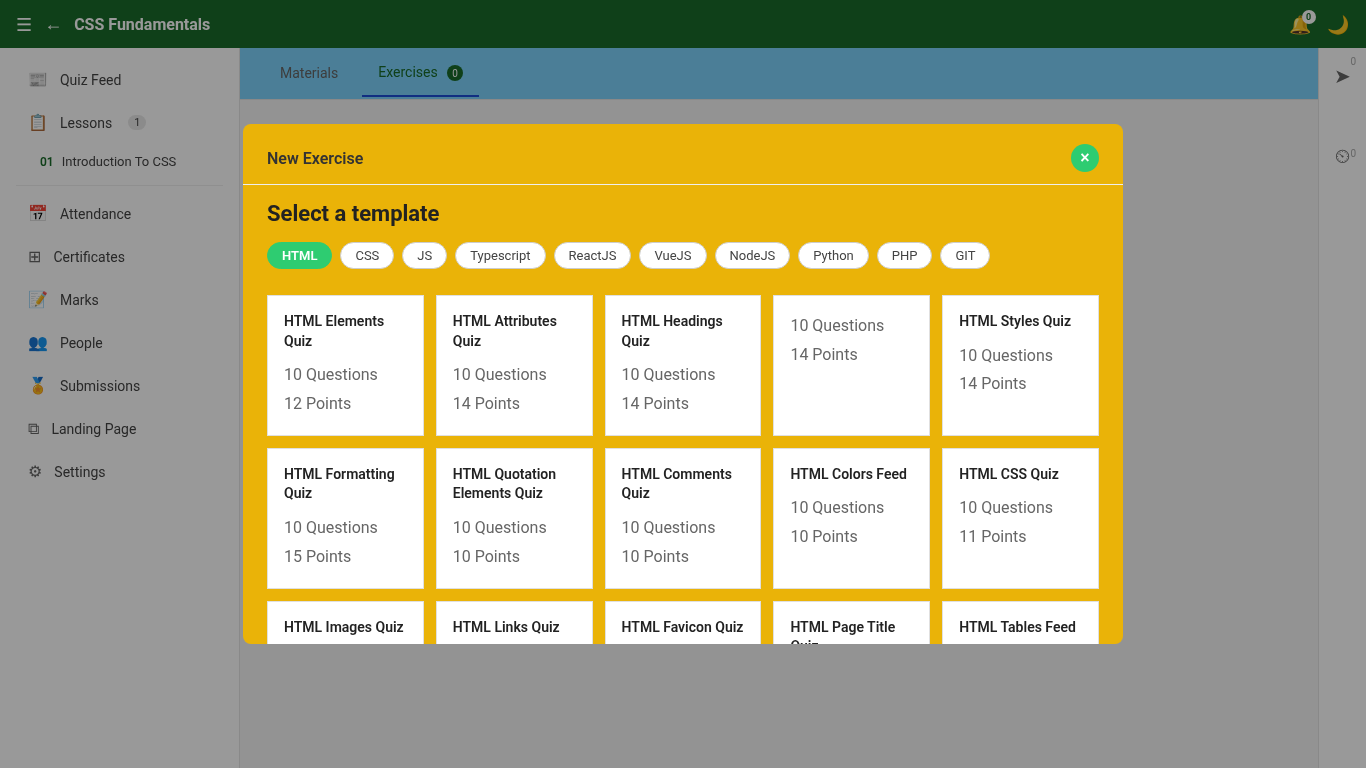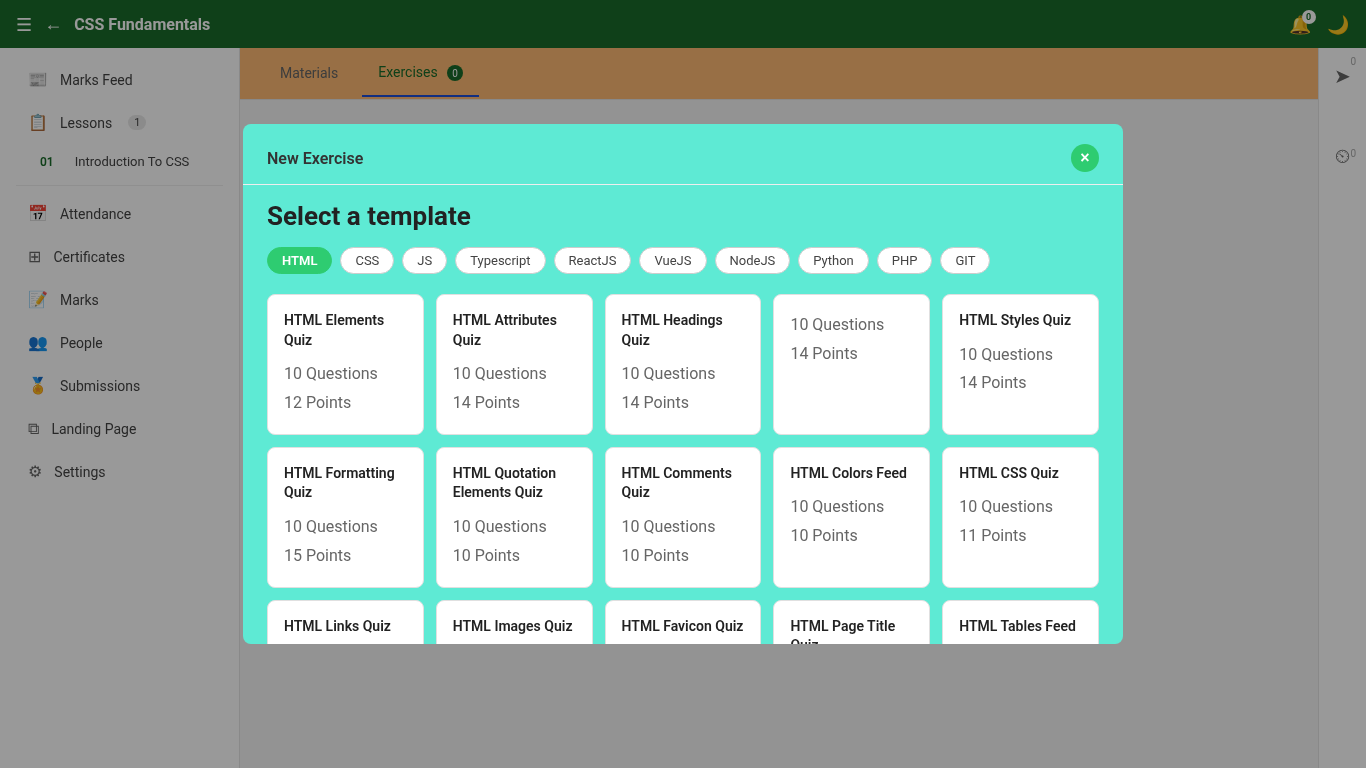--- a/index.html
+++ b/index.html
@@ -27,35 +27,35 @@
       display: flex; align-items: center; gap: 12px;
       padding: 10px 20px; cursor: pointer; color: #444; font-size: 14px;
       border-radius: 4px; margin: 0 8px;
     }
     .sidebar-item .icon { font-size: 16px; color: #666; }
     .sidebar-item .badge-count {
       background: #e8e8e8; color: #444; font-size: 11px; border-radius: 10px;
       padding: 1px 6px; margin-left: 4px;
     }
     .sidebar-sub-item {
-      display: flex; align-items: center; gap: 21px;
+      display: flex; align-items: center; gap: 8px;
       padding: 8px 20px 8px 40px; cursor: pointer; color: #444; font-size: 13px;
     }
     .sidebar-sub-item .num { color: #1a6b2a; font-weight: 600; font-size: 12px; }
     .sidebar-divider { height: 1px; background: #eee; margin: 4px 16px; }
 
     
     .main-content {
       margin-left: 240px; padding-top: 48px; flex: 1; background: #f5f5f5;
       height: 768px; overflow: hidden;
     }
 
     
     .tabs-bar {
-      background: #fdba74; border-bottom: 1px solid #e5e5e5;
+      background: #7dd3fc; border-bottom: 1px solid #e5e5e5;
       display: flex; align-items: center; padding: 0 24px; height: 52px;
     }
     .tab {
       padding: 14px 16px; cursor: pointer; font-size: 14px; color: #666;
       border-bottom: 2px solid transparent; margin-right: 8px; position: relative;
     }
     .tab.active { color: #1a6b2a; border-bottom: 2px solid #1d4ed8; }
     .tab .tab-badge {
       background: #1a6b2a; color: #fff; font-size: 10px; border-radius: 50%;
       width: 16px; height: 16px; display: inline-flex; align-items: center;
@@ -71,50 +71,50 @@
     .right-panel-icon { cursor: pointer; color: #666; font-size: 18px; position: relative; }
 
     
     .overlay {
       position: fixed; inset: 0; background: rgba(0,0,0,0.4); z-index: 200;
       display: flex; align-items: center; justify-content: center;
     }
 
     
     .modal {
-      background: #5eead4; border-radius: 8px; width: 880px; max-height: 520px;
+      background: #eab308; border-radius: 8px; width: 880px; max-height: 520px;
       position: relative; display: flex; flex-direction: column; overflow: hidden;
     }
     .modal-header {
       padding: 20px 24px 12px; border-bottom: 1px solid #eee;
       display: flex; align-items: center; justify-content: space-between; flex-shrink: 0;
     }
     .modal-title { font-size: 16px; font-weight: 600; color: #333; }
     .modal-close-btn {
       width: 28px; height: 28px; background: #2ecc71; border: none; border-radius: 50%;
       cursor: pointer; display: flex; align-items: center; justify-content: center;
       color: #fff; font-size: 16px; font-weight: bold;
     }
     .modal-body { padding: 16px 24px; overflow-y: auto; flex: 1; }
-    .select-template-title { font-size: 26px; font-weight: 700; color: #222; margin-bottom: 16px; }
-
-    
-    .filter-chips { display: flex; gap: 8px; flex-wrap: wrap; margin-bottom: 20px; }
+    .select-template-title { font-size: 22px; font-weight: 700; color: #222; margin-bottom: 16px; }
+
+    
+    .filter-chips { display: flex; gap: 8px; flex-wrap: wrap; margin-bottom: 26px; }
     .chip {
       padding: 5px 14px; border-radius: 20px; border: 1px solid #ccc;
       font-size: 13px; cursor: pointer; color: #444; background: #fff;
     }
     .chip.active { background: #2ecc71; border-color: #2ecc71; color: #fff; font-weight: 600; }
 
     
     .cards-grid {
       display: grid; grid-template-columns: repeat(5, 1fr); gap: 12px;
     }
     .quiz-card {
-      border: 1px solid #e0e0e0; border-radius: 8px; padding: 16px;
+      border: 1px solid #e0e0e0; border-radius: 0; padding: 16px;
       cursor: pointer; background: #fff; transition: box-shadow 0.2s;
     }
     .quiz-card-title { font-size: 14px; font-weight: 600; color: #222; margin-bottom: 10px; line-height: 1.4; }
     .quiz-card-meta { font-size: 16px; color: #666; line-height: 1.8; }
 
     
     .modal-body::-webkit-scrollbar { width: 6px; }
     .modal-body::-webkit-scrollbar-track { background: #f5f5f5; }
     .modal-body::-webkit-scrollbar-thumb { background: #ccc; border-radius: 3px; }
   </style>
@@ -130,21 +130,21 @@
       🔔
       <span class="badge">0</span>
     </span>
     <span class="icon-btn">🌙</span>
   </div>
 </div>
 
 <div class="sidebar">
   <div class="sidebar-item">
     <span class="icon">📰</span>
-    <span>Marks Feed</span>
+    <span>Quiz Feed</span>
   </div>
   <div class="sidebar-item">
     <span class="icon">📋</span>
     <span>Lessons</span>
     <span class="badge-count">1</span>
   </div>
   <div class="sidebar-sub-item">
     <span class="num">01</span>
     <span>Introduction To CSS</span>
   </div>
@@ -256,26 +256,26 @@
           </div>
           <div class="quiz-card">
             <div class="quiz-card-title">HTML Colors Feed</div>
             <div class="quiz-card-meta">10 Questions<br>10 Points</div>
           </div>
           <div class="quiz-card">
             <div class="quiz-card-title">HTML CSS Quiz</div>
             <div class="quiz-card-meta">10 Questions<br>11 Points</div>
           </div>
           <div class="quiz-card">
+            <div class="quiz-card-title">HTML Images Quiz</div>
+          </div>
+          <div class="quiz-card">
             <div class="quiz-card-title">HTML Links Quiz</div>
           </div>
           <div class="quiz-card">
-            <div class="quiz-card-title">HTML Images Quiz</div>
-          </div>
-          <div class="quiz-card">
             <div class="quiz-card-title">HTML Favicon Quiz</div>
           </div>
           <div class="quiz-card">
             <div class="quiz-card-title">HTML Page Title Quiz</div>
           </div>
           <div class="quiz-card">
             <div class="quiz-card-title">HTML Tables Feed</div>
           </div>
         </div>
     </div>

